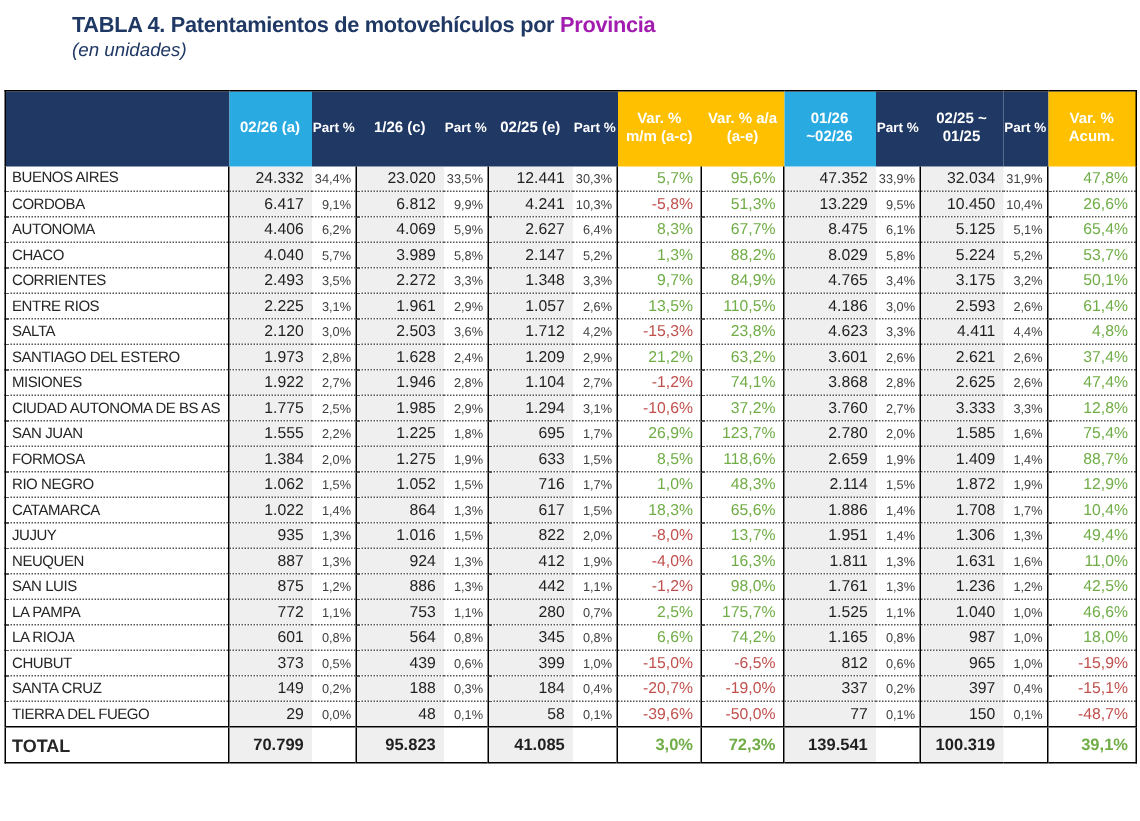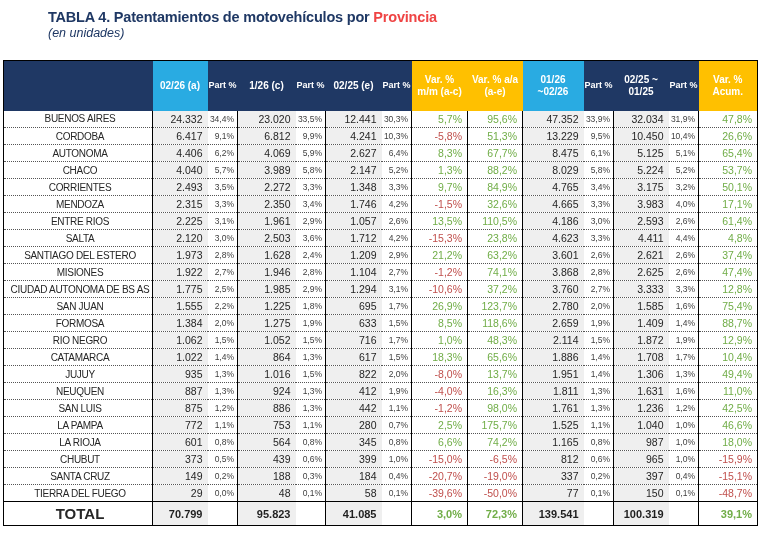--- a/index.html
+++ b/index.html
@@ -2,47 +2,47 @@
 <html><head>
 <meta charset="utf-8">
 <style>
   * { margin:0; padding:0; box-sizing:border-box; }
   html,body { width:760px; height:547px; background:#ffffff; overflow:hidden;
     font-family:"Liberation Sans", sans-serif; }
   .page { position:relative; width:760px; height:547px; background:#fff; }
 
   .title-block { padding:9px 0 0 48px; }
   .title-line { font-size:14.5px; font-weight:bold; color:#1F3864; letter-spacing:-0.2px; }
-  .title-highlight { color:#ef4444; }
+  .title-highlight { color:#a21caf; }
   .subtitle { font-size:12.5px; font-style:italic; color:#1F3864; margin-top:1px; }
 
   table.report { position:absolute; left:3px; top:60px; width:754px;
     border-collapse:collapse; table-layout:fixed; border:1px solid #000; }
 
   thead th { background:#1F3864; color:#ffffff; font-weight:bold; text-align:center;
     vertical-align:middle; height:50px; font-size:10px; line-height:1.2;
     white-space:pre-line; padding:0 1px; }
   thead th.part-h { font-size:9px; }
   thead th.c-cyan  { background:#29ABE2; }
   thead th.c-amber { background:#FFC000; }
 
   tbody td { height:17px; font-size:10.5px; color:#1f1f1f;
     border-bottom:1px dotted #555; vertical-align:middle; overflow:hidden;
     white-space:nowrap; }
-  td.prov { text-align:center; padding-left:4px; font-size:10px; color:#262626; letter-spacing:-0.3px; }
+  td.prov { text-align:left; padding-left:4px; font-size:10px; color:#262626; letter-spacing:-0.3px; }
   td.val  { text-align:right; padding-right:5px; background:#EFEFEF; font-size:10.5px; }
   td.part { text-align:right; padding-right:3px; font-size:8.5px; color:#404040; }
   td.var  { text-align:right; padding-right:5px; font-size:10.5px; }
   td.pos  { color:#70AD47; }
   td.neg  { color:#C0504D; }
   td.gs   { border-left:1px solid #000; }
 
   tr.total td { border-top:1.5px solid #000; border-bottom:none; font-weight:bold;
     height:24px; font-size:11px; }
-  tr.total td.prov { font-size:15px; letter-spacing:0;margin-top:12px; }
+  tr.total td.prov { font-size:12px; letter-spacing:0;margin-top:12px; }
 </style>
 </head>
 <body>
 
 <div class="page">
 
   <div class="title-block">
     <div class="title-line"><span>TABLA 4. Patentamientos de motovehículos por </span><span class="title-highlight">Provincia</span></div>
     <div class="subtitle">(en unidades)</div>
   </div>
@@ -162,36 +162,20 @@
           <td class="part">3,3%</td>
           <td class="var gs pos">9,7%</td>
           <td class="var gs pos">84,9%</td>
           <td class="val gs">4.765</td>
           <td class="part">3,4%</td>
           <td class="val gs">3.175</td>
           <td class="part">3,2%</td>
           <td class="var gs pos">50,1%</td>
         </tr>
         <tr>
-          <td class="prov">MENDOZA</td>
-          <td class="val gs">2.315</td>
-          <td class="part">3,3%</td>
-          <td class="val gs">2.350</td>
-          <td class="part">3,4%</td>
-          <td class="val gs">1.746</td>
-          <td class="part">4,2%</td>
-          <td class="var gs neg">-1,5%</td>
-          <td class="var gs pos">32,6%</td>
-          <td class="val gs">4.665</td>
-          <td class="part">3,3%</td>
-          <td class="val gs">3.983</td>
-          <td class="part">4,0%</td>
-          <td class="var gs pos">17,1%</td>
-        </tr>
-        <tr>
           <td class="prov">ENTRE RIOS</td>
           <td class="val gs">2.225</td>
           <td class="part">3,1%</td>
           <td class="val gs">1.961</td>
           <td class="part">2,9%</td>
           <td class="val gs">1.057</td>
           <td class="part">2,6%</td>
           <td class="var gs pos">13,5%</td>
           <td class="var gs pos">110,5%</td>
           <td class="val gs">4.186</td>

